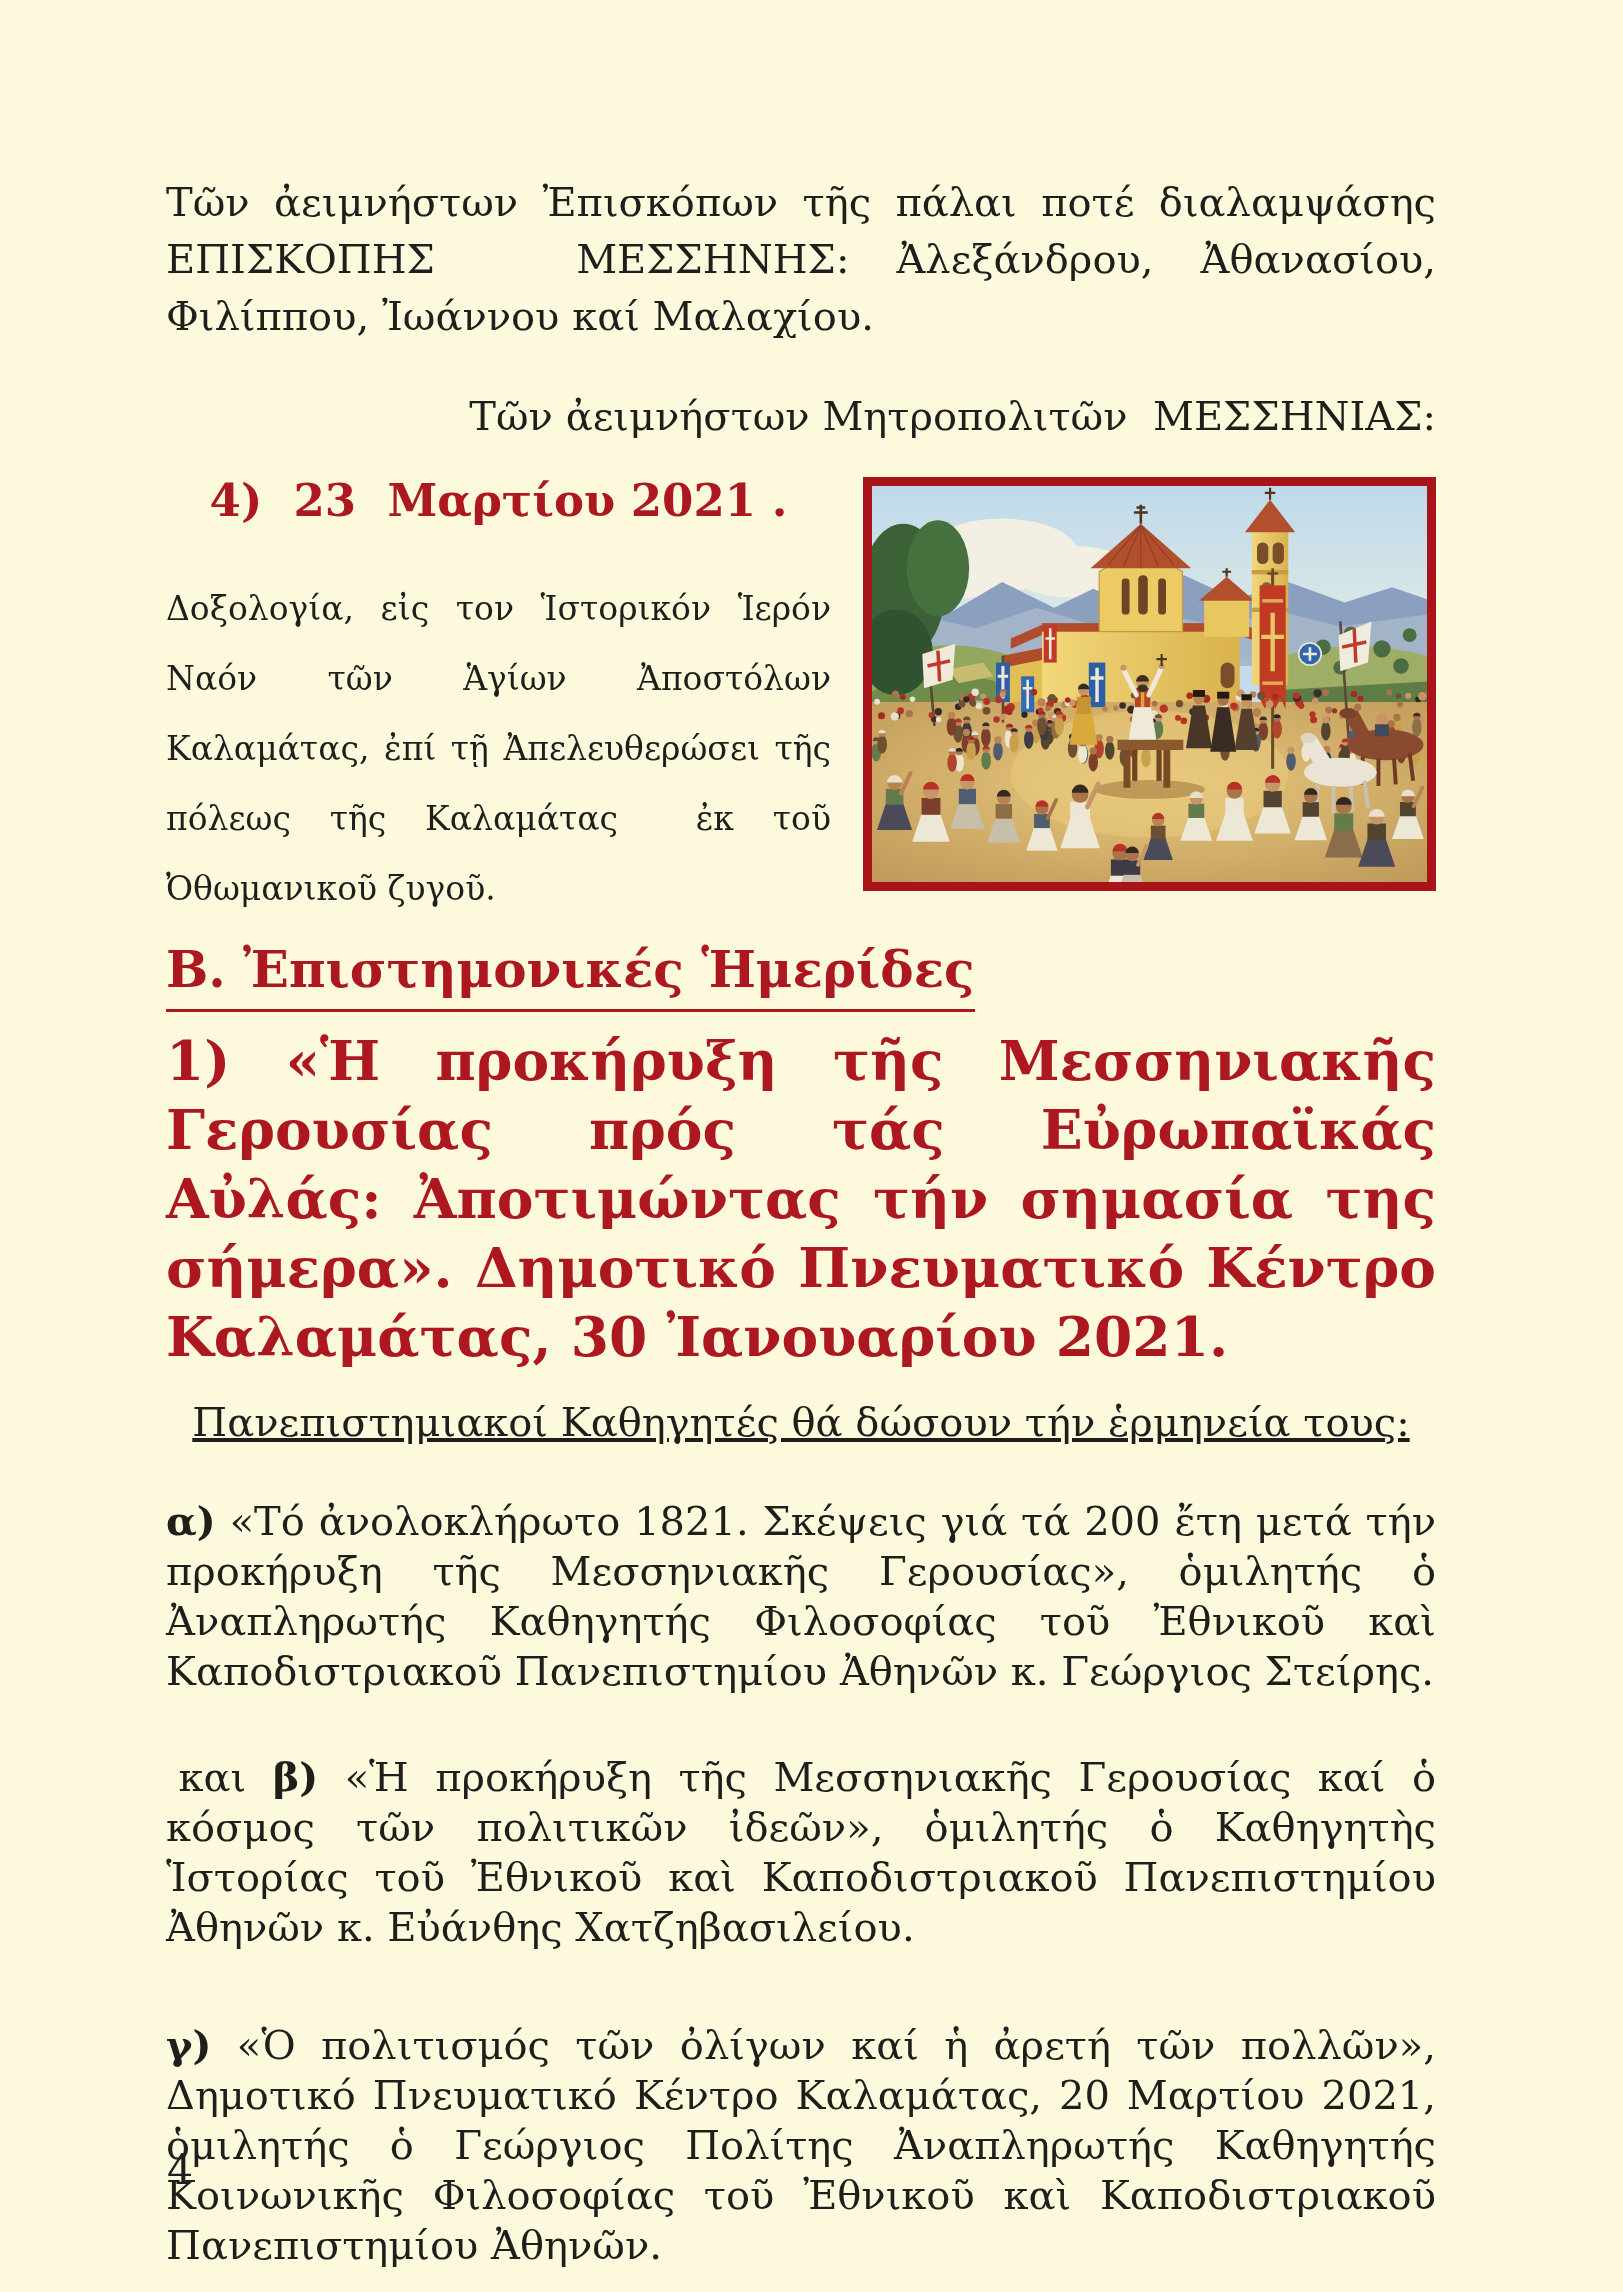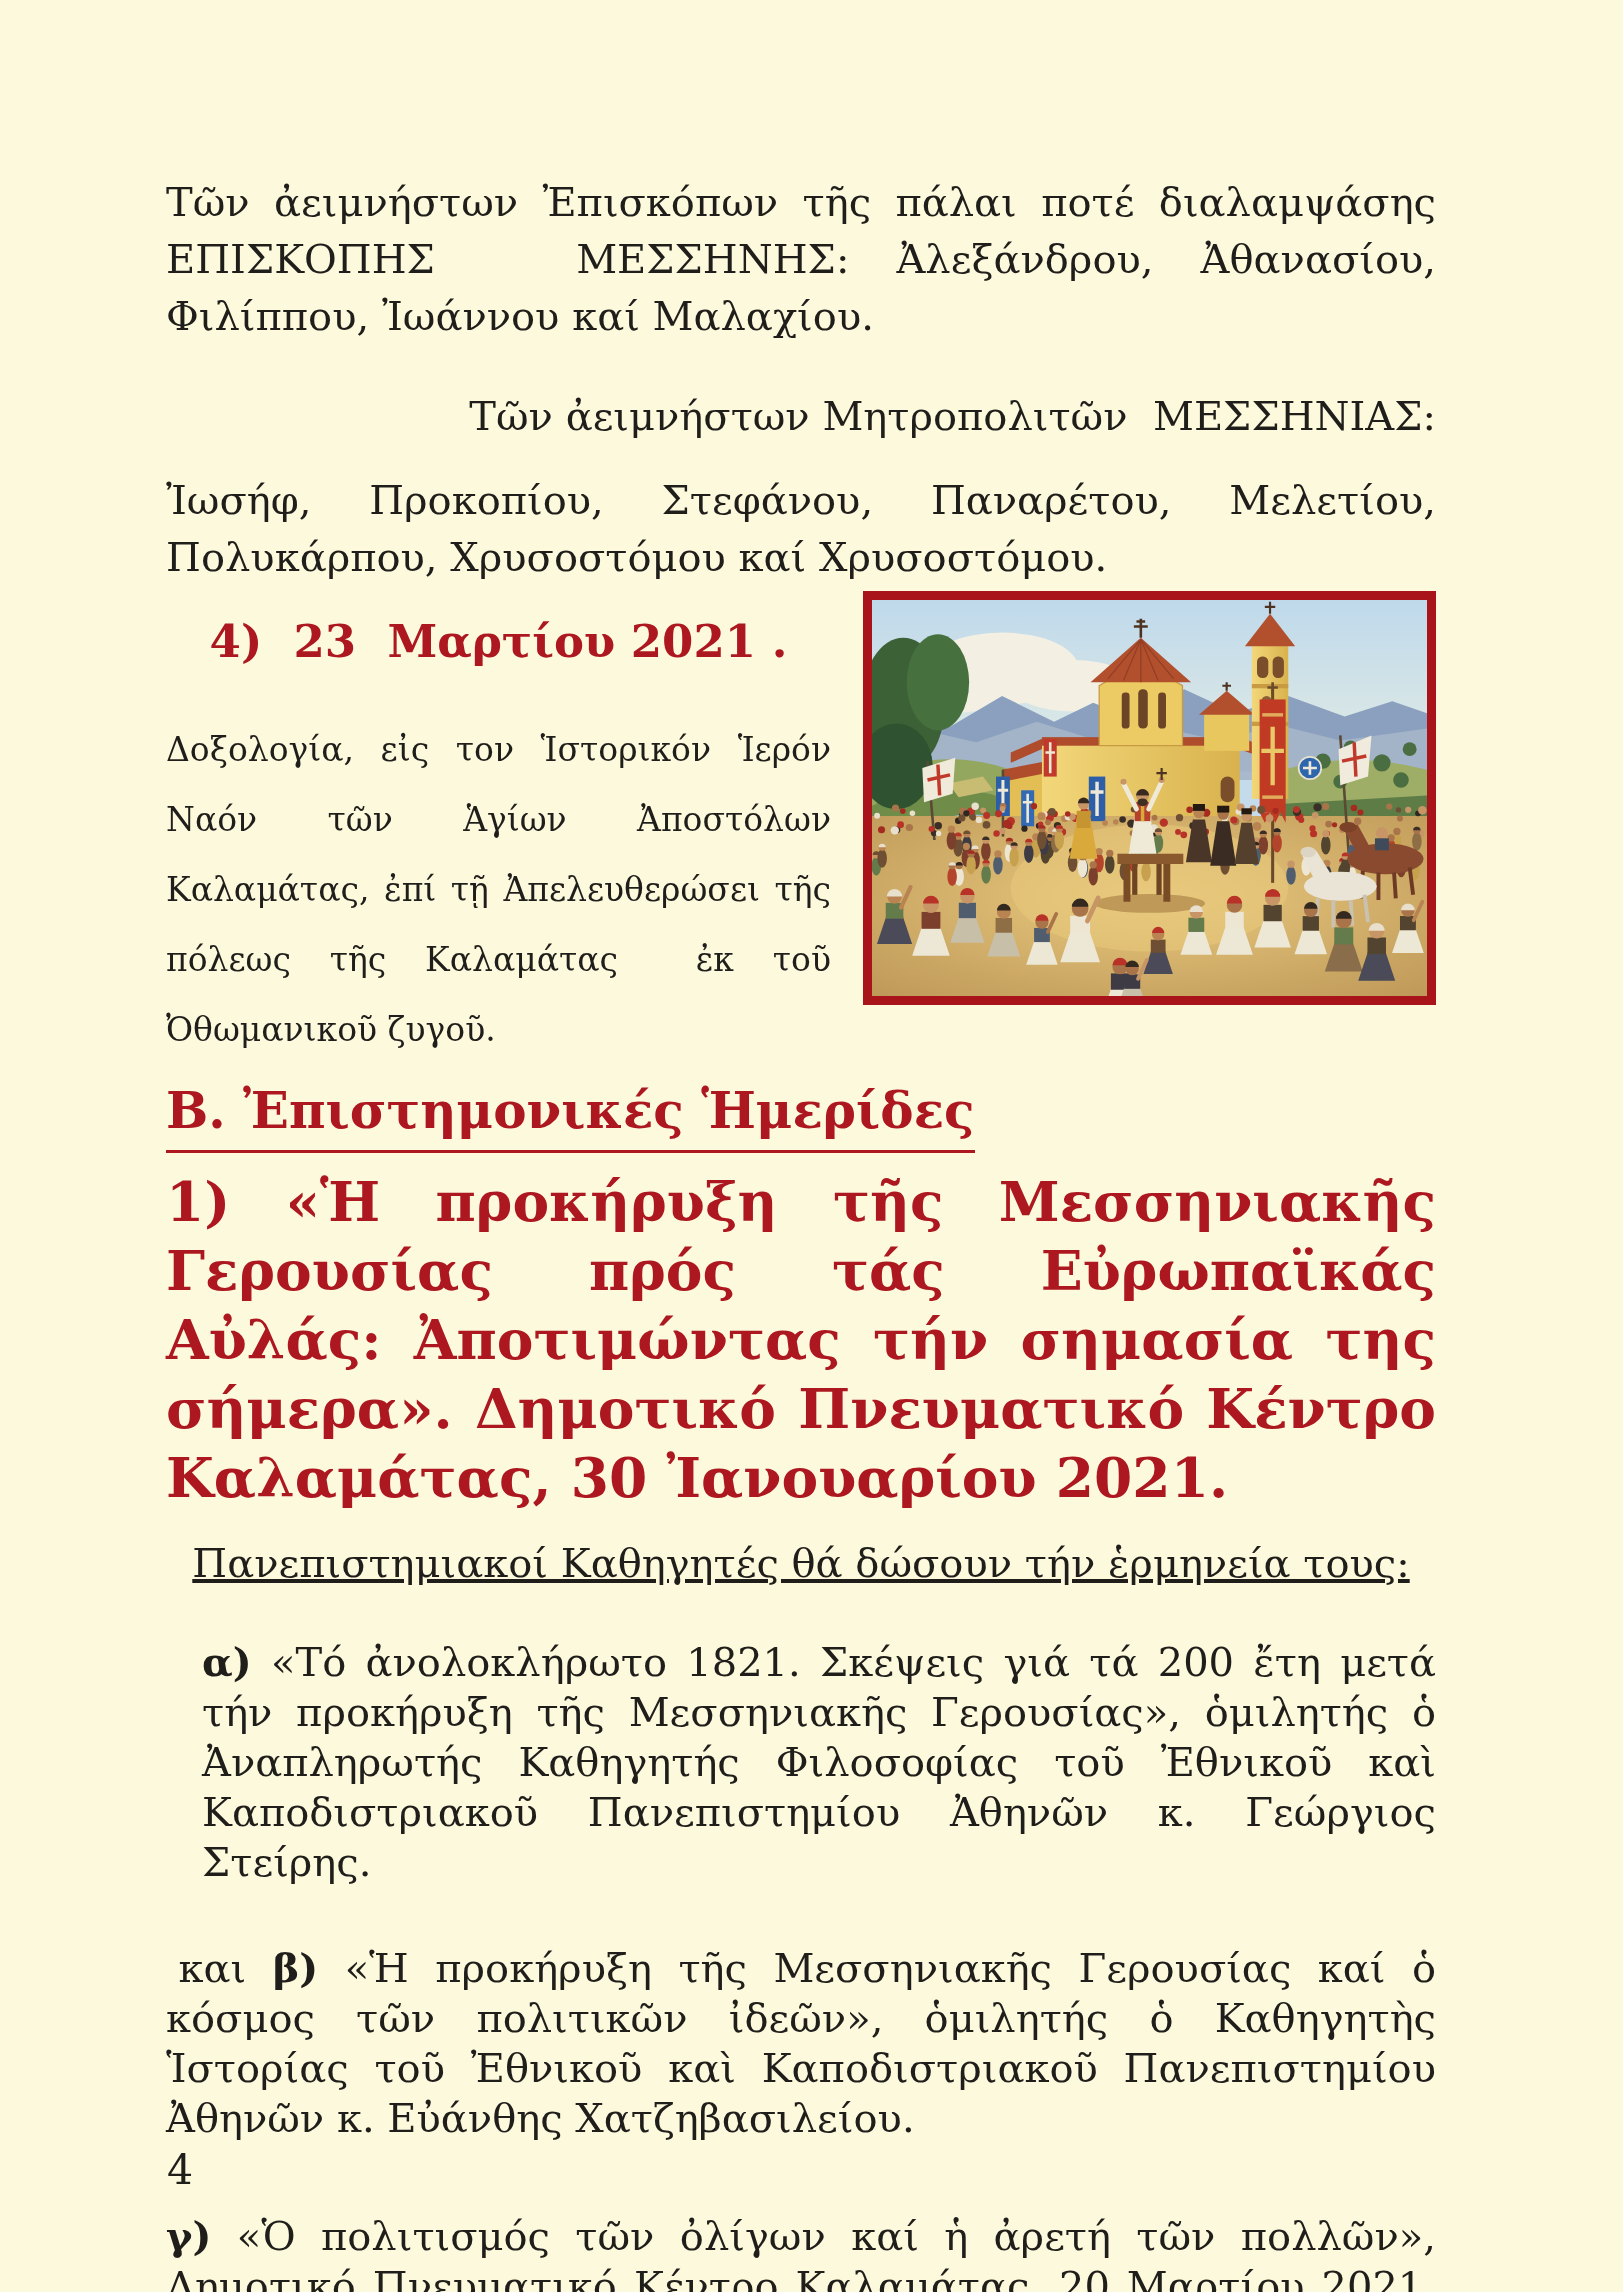--- a/index.html
+++ b/index.html
@@ -43,38 +43,37 @@
   }
   .h-sectionB .u{border-bottom:3.6px solid currentColor;padding-bottom:10px;}
   .h-item1{
     font-size:55px;line-height:69px;font-weight:bold;
     color:var(--accent);
     margin:25px 0 0;text-align:justify;
   }
   .p-profs{font-size:40px;line-height:57px;margin-top:23px;text-align:center;text-decoration:underline;}
   .p-talk{font-size:40px;line-height:50px;}
   .p-talk .pfx{font-weight:bold;}
-  .talk-a{margin-top:45px;margin-left:36px;}
+  .talk-a{margin-top:45px;}
   .talk-b{margin-top:56px;text-indent:12.5px;}
   .talk-c{margin-top:68px;}
   .page-num{
     position:absolute;left:167px;top:2146px;
     font-size:41px;color:var(--ink);
   }
 </style>
 </head>
 <body>
 
 <div class="page">
 
   <p class="p-bishops">Τῶν ἀειμνήστων Ἐπισκόπων τῆς πάλαι ποτέ διαλαμψάσης ΕΠΙΣΚΟΠΗΣ&nbsp;&nbsp; ΜΕΣΣΗΝΗΣ: Ἀλεξάνδρου, Ἀθανασίου, Φιλίππου, Ἰωάννου καί Μαλαχίου.</p>
 
   <p class="p-metro-intro">Τῶν ἀειμνήστων Μητροπολιτῶν&nbsp; ΜΕΣΣΗΝΙΑΣ:</p>
 
-  <p class="p-metro-names">Ἰωσήφ, Προκοπίου, Στεφάνου, Παναρέτου, Μελετίου, Πολυκάρπου, Χρυσοστόμου καί Χρυσοστόμου.</p>
 
   <div class="figure-frame">
     <svg viewBox="0 0 640 462" preserveAspectRatio="none" aria-hidden="true">
       <defs>
         <linearGradient id="sky" x1="0" y1="0" x2="0" y2="1">
           <stop offset="0" stop-color="#BFD9EB"></stop>
           <stop offset="1" stop-color="#E3ECE4"></stop>
         </linearGradient>
         <linearGradient id="wall" x1="0" y1="0" x2="1" y2="0">
           <stop offset="0" stop-color="#F2D77A"></stop>

